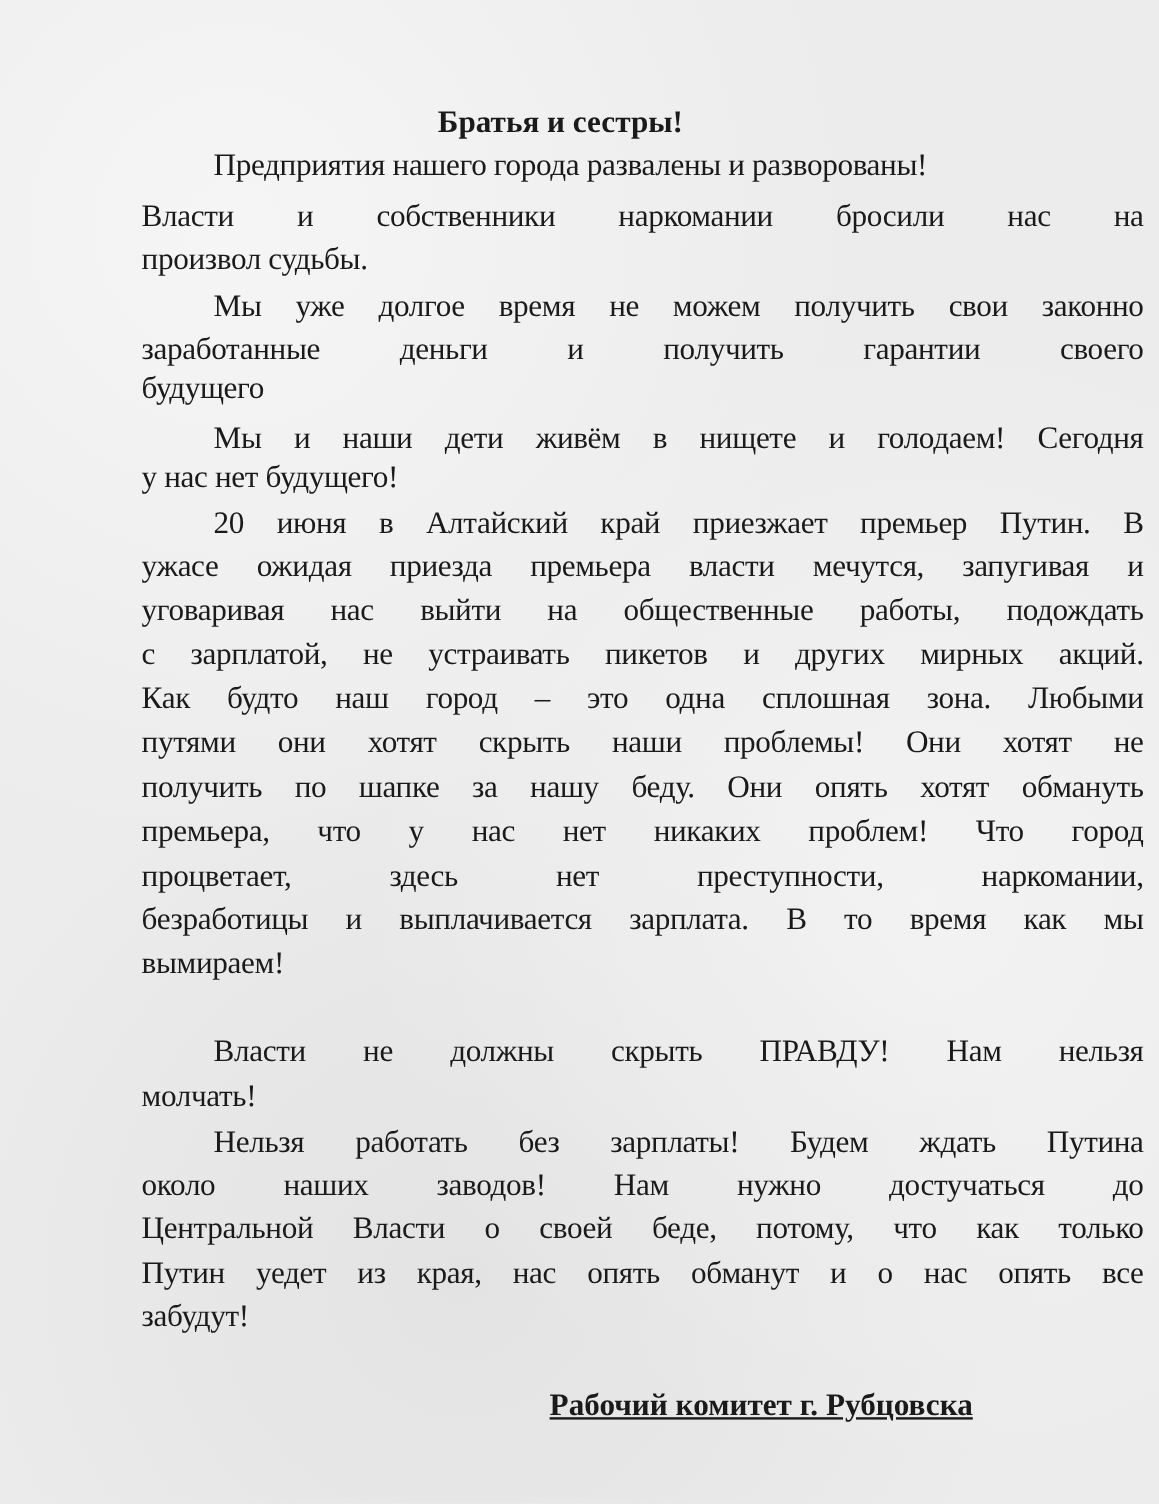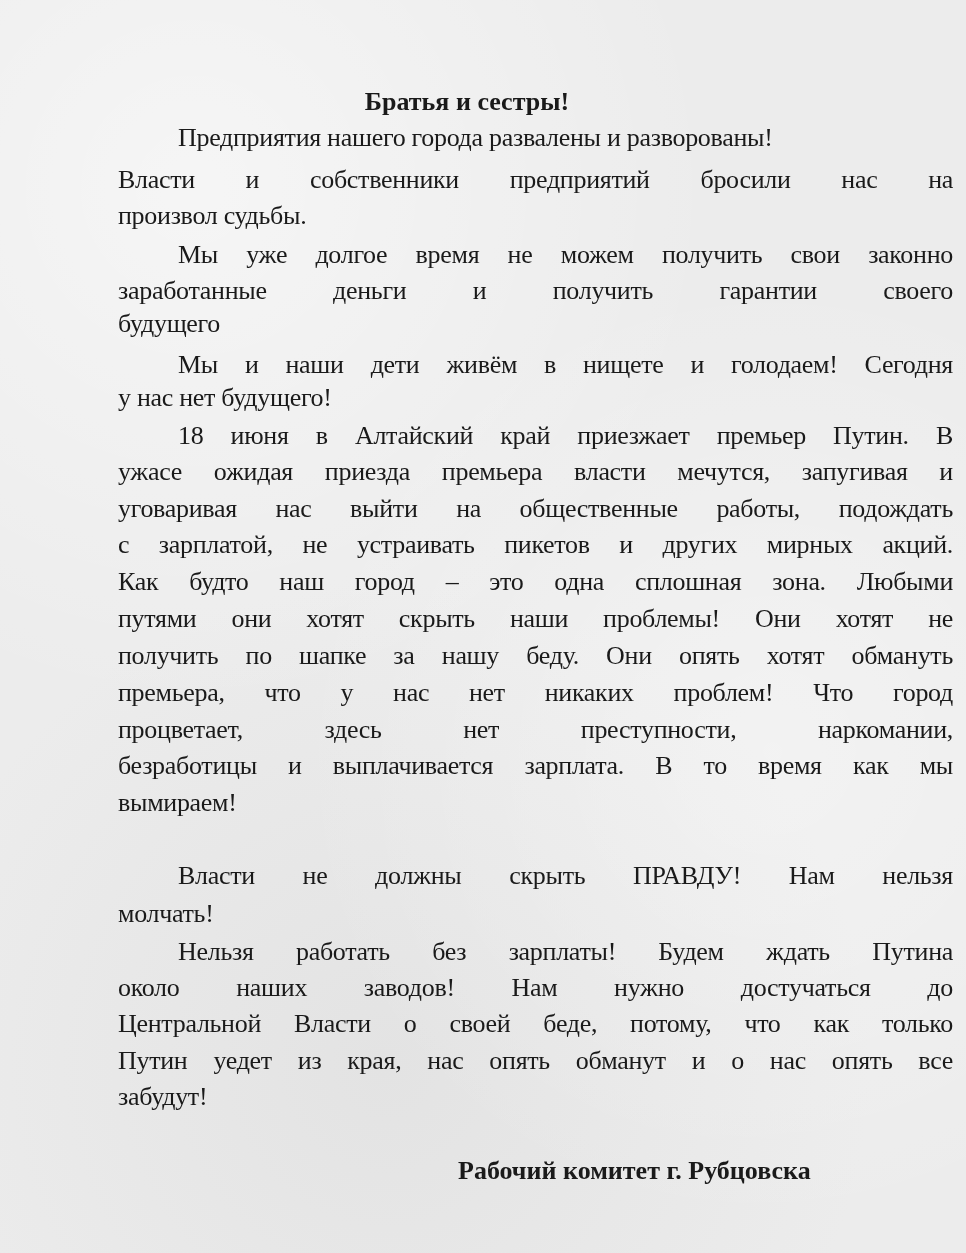--- a/index.html
+++ b/index.html
@@ -50,45 +50,46 @@
       font-weight: bold;
     }
     .signature {
       position: absolute;
       left: 458px;
       top: 1153px;
       font-size: 26px;
       line-height: 36px;
       font-weight: bold;
       white-space: nowrap;
+      text-decoration: underline;
     }
   </style>
 </head>
 <body>
 
 <div class="page">
 
   <div class="title">Братья и сестры!</div>
 
   <div class="line indent" style="top:120px">Предприятия нашего города развалены и разворованы!</div>
-  <div class="line justify" style="top:162px">Власти и собственники предприятий бросили нас на</div>
+  <div class="line justify" style="top:162px">Власти и собственники наркомании бросили нас на</div>
   <div class="line" style="top:198px">произвол судьбы.</div>
 
   <div class="line indent justify" style="top:237px">
     <span>Мы уже долгое время не можем получить свои </span><b>законно</b>
   </div>
   <div class="line justify" style="top:273px">
     <b>заработанные деньги</b><span> и получить </span><b>гарантии</b><span> своего</span>
   </div>
   <div class="line" style="top:306px">будущего</div>
 
   <div class="line indent justify" style="top:347px">Мы и наши дети живём в нищете и голодаем! Сегодня</div>
   <div class="line" style="top:380px">у нас нет будущего!</div>
 
-  <div class="line indent justify" style="top:418px">18 июня в Алтайский край приезжает премьер Путин. В</div>
+  <div class="line indent justify" style="top:418px">20 июня в Алтайский край приезжает премьер Путин. В</div>
   <div class="line justify" style="top:454px">ужасе ожидая приезда премьера власти мечутся, запугивая и</div>
   <div class="line justify" style="top:491px">уговаривая нас выйти на общественные работы, подождать</div>
   <div class="line justify" style="top:527px">с зарплатой, не устраивать пикетов и других мирных акций.</div>
   <div class="line justify" style="top:564px">Как будто наш город – это одна сплошная зона. Любыми</div>
   <div class="line justify" style="top:601px">путями они хотят скрыть наши проблемы! Они хотят не</div>
   <div class="line justify" style="top:638px">получить по шапке за нашу беду. Они опять хотят обмануть</div>
   <div class="line justify" style="top:675px">премьера, что у нас нет никаких проблем! Что город</div>
   <div class="line justify" style="top:712px">процветает, здесь нет преступности, наркомании,</div>
   <div class="line justify" style="top:748px">безработицы и выплачивается зарплата. В то время как мы</div>
   <div class="line" style="top:785px">вымираем!</div>

